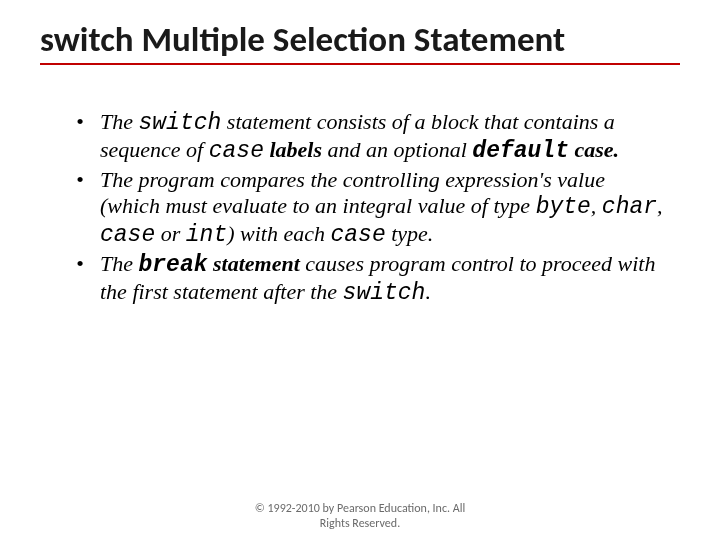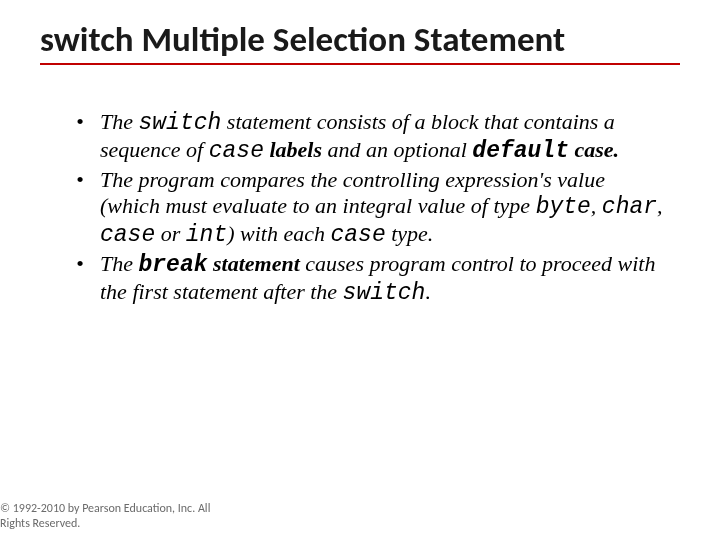--- a/index.html
+++ b/index.html
@@ -55,20 +55,21 @@
   }
   .mono {
     font-family: "Consolas", "Courier New", monospace;
     font-size: 23px;
   }
   .footer {
     position: absolute;
     bottom: 10px;
     left: 0;
     width: 720px;
+    text-align: center;
     font-family: Calibri, "Segoe UI", Arial, sans-serif;
     font-size: 12px;
     color: #6b6b6b;
     line-height: 1.2;
   }
 </style>
 </head>
 <body>
 
 <div class="slide">

